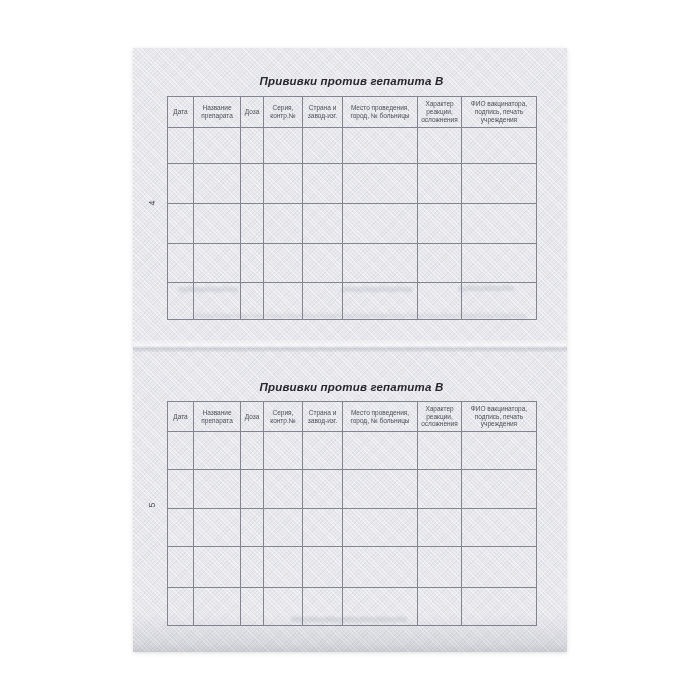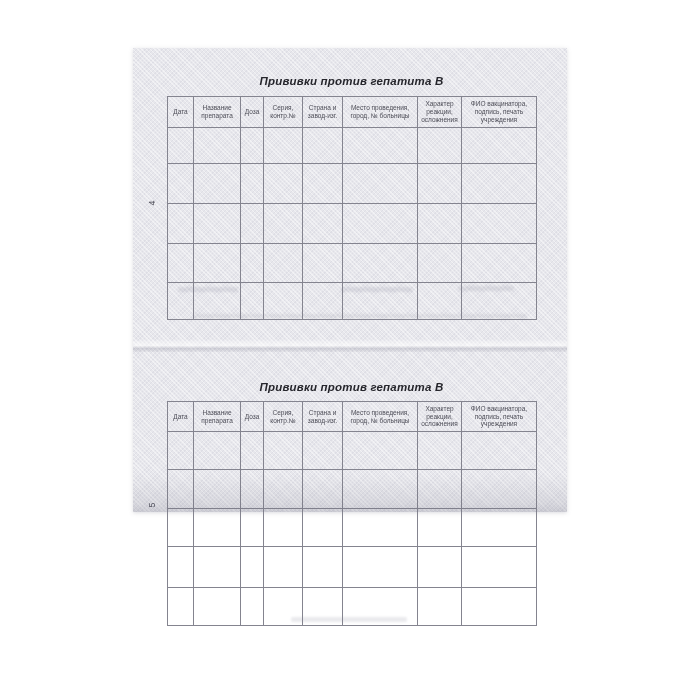--- a/index.html
+++ b/index.html
@@ -3,21 +3,21 @@
 <meta charset="utf-8">
 <style>
   html,body{margin:0;padding:0;}
   body{
     width:700px;height:700px;position:relative;overflow:hidden;
     background:#ffffff;
     font-family:"Liberation Sans", sans-serif;
   }
   
   #paper{
-    position:absolute;left:133px;top:48px;width:434px;height:464px;
+    position:absolute;left:133px;top:48px;width:434px;height:604px;
     background-color:#e7e7ec;
     background-image:
       repeating-linear-gradient(45deg, rgba(255,255,255,.45) 0 1px, rgba(0,0,0,0) 1px 3px),
       repeating-linear-gradient(135deg, rgba(174,174,192,.16) 0 1px, rgba(0,0,0,0) 1px 3px);
     box-shadow:0 1px 4px rgba(120,120,135,.25);
   }
   #paper .edge-shade{
     position:absolute;left:0;right:0;bottom:0;height:38px;
     background:linear-gradient(180deg, rgba(0,0,0,0) 0%, rgba(108,108,125,.14) 78%, rgba(108,108,125,.24) 100%);
     pointer-events:none;

